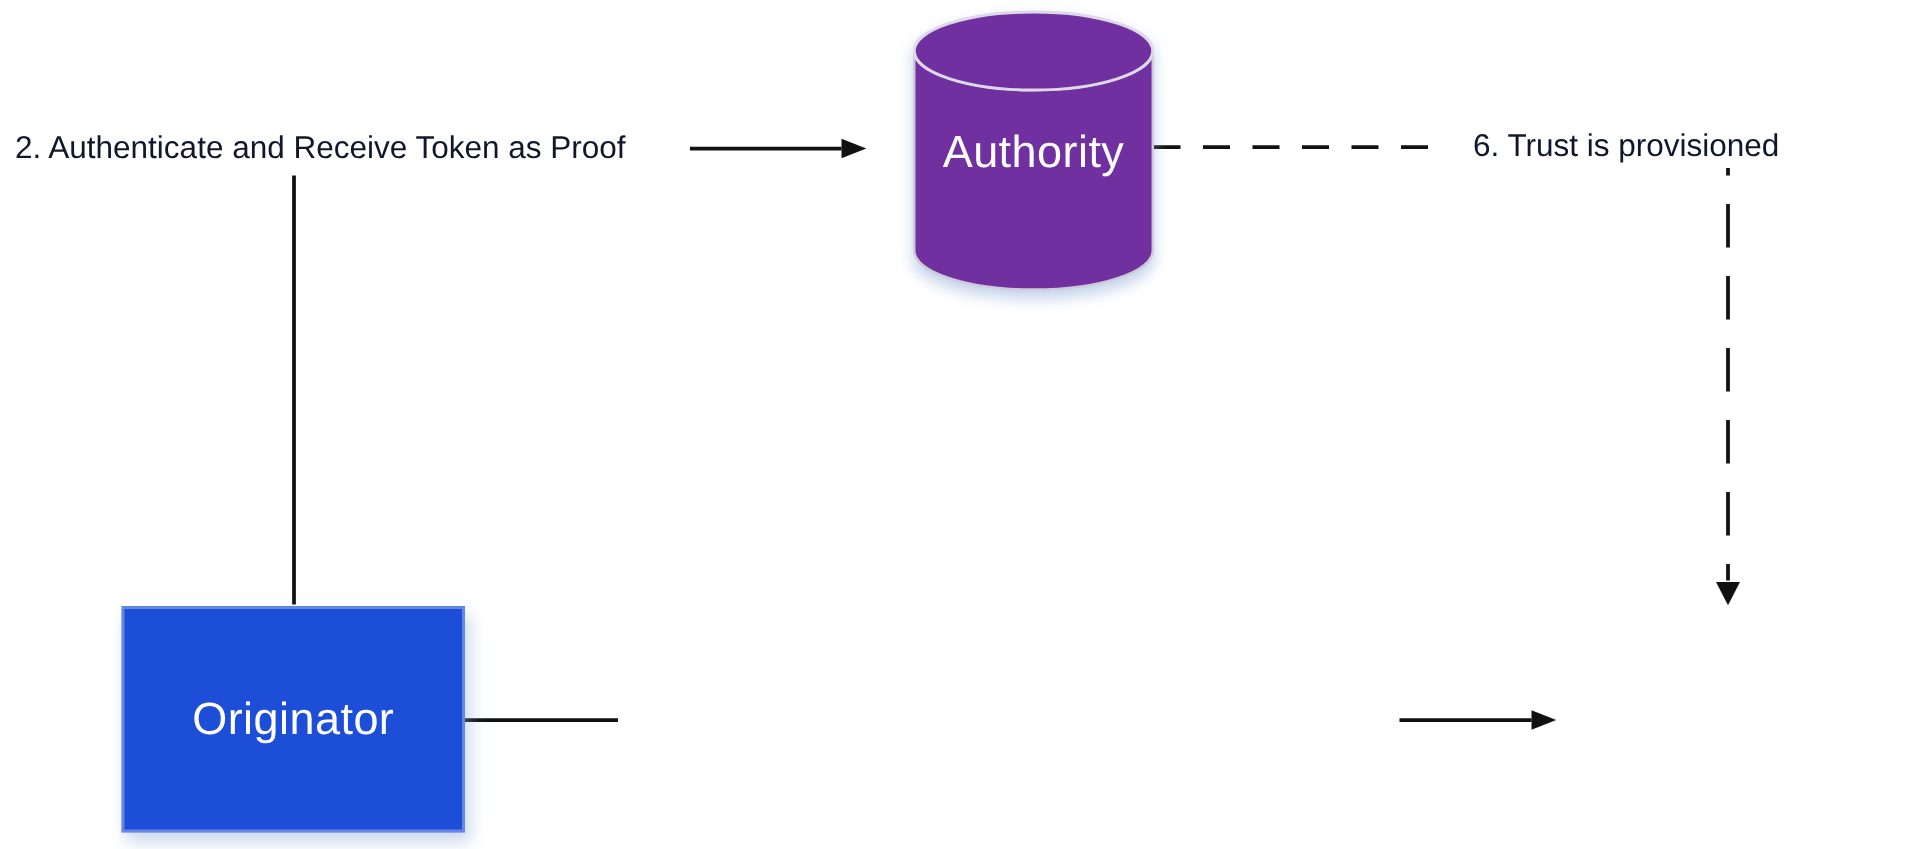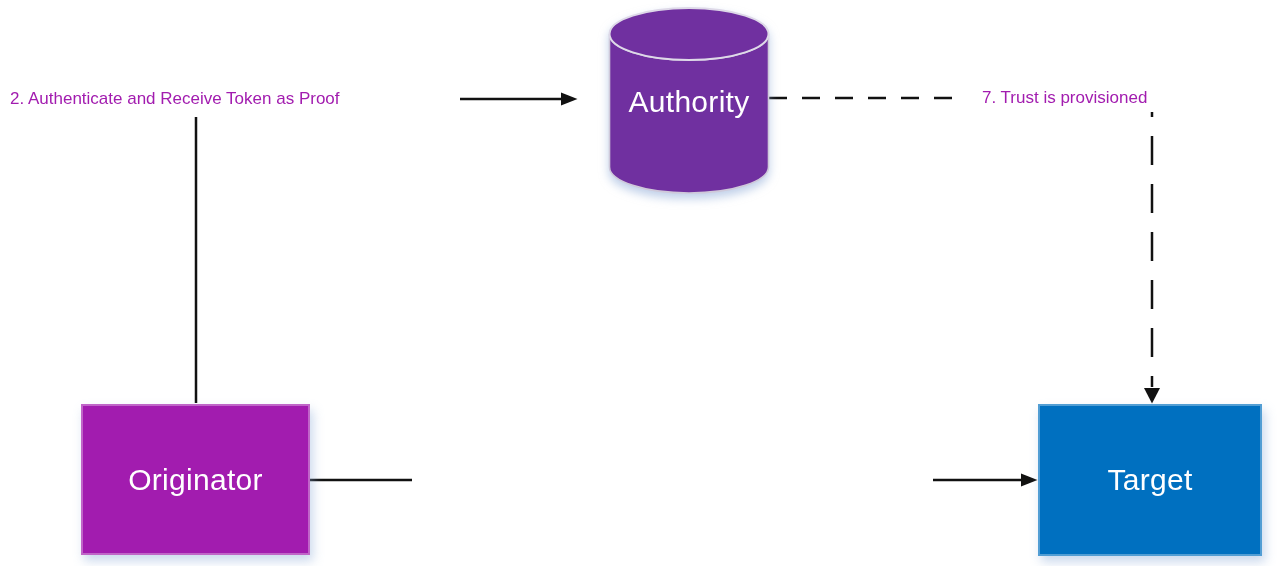--- a/index.html
+++ b/index.html
@@ -8,38 +8,38 @@
     background:#ffffff;font-family:"Liberation Sans",sans-serif;
   }
   .connectors{position:absolute;left:0;top:0;width:1280px;height:566px;}
   .connectors line{stroke:#111111;stroke-width:2.5;}
   .connectors polygon{fill:#111111;stroke:none;}
 
   .node{position:absolute;display:flex;align-items:center;justify-content:center;box-sizing:border-box;}
   .node-label{color:#ffffff;font-size:30px;letter-spacing:.3px;}
 
   .node-originator{
-    left:81px;top:404px;width:229px;height:151px;background:#a21caf;
+    left:81px;top:404px;width:229px;height:151px;background:#1d4ed8;
     border:2px solid rgba(255,255,255,.32);
     box-shadow:3px 6px 10px rgba(140,170,215,.45);
   }
   .node-target{
     left:1038px;top:404px;width:224px;height:152px;background:#0070C0;
     border:2px solid rgba(255,255,255,.32);
     box-shadow:3px 6px 10px rgba(140,170,215,.45);
   }
   .node-authority{left:576px;top:6px;width:162px;height:192px;margin-left:32px;}
   .node-authority svg{
     position:absolute;left:0;top:0;
     filter:drop-shadow(0 5px 5px rgba(140,170,215,.55));
   }
   .node-authority .node-label{position:relative;z-index:1;}
 
   .edge-label{
-    position:absolute;font-size:17px;line-height:27px;color:#a21caf;
+    position:absolute;font-size:21px;line-height:27px;color:#0f172a;
     white-space:nowrap;
   }
   .lbl-authenticate{left:10px;top:85px;}
   .lbl-trust{left:982px;top:84px;}
   .lbl-interrogate{left:413px;top:450px;}
 </style>
 </head>
 <body>
 
 <div class="canvas">
@@ -70,22 +70,19 @@
       <path d="M 1.5,28 L 1.5,161 A 79.5,26 0 0 0 160.5,161 L 160.5,28 A 79.5,26 0 0 1 1.5,28 Z" stroke="#cfc9da" stroke-width="1.6" fill="#7030A0"></path>
       <ellipse cx="81" cy="28" rx="79.5" ry="26" stroke="#ded9e8" stroke-width="2" fill="#7030A0"></ellipse>
     </svg>
     <div class="node-label">Authority</div>
   </div>
 
   <div class="node node-originator">
     <span class="node-label">Originator</span>
   </div>
 
-  <div class="node node-target">
-    <span class="node-label">Target</span>
-  </div>
 
   <div class="edge-label lbl-authenticate">2. Authenticate and Receive Token as Proof</div>
 
-  <div class="edge-label lbl-trust">7. Trust is provisioned</div>
+  <div class="edge-label lbl-trust">6. Trust is provisioned</div>
 
 
 </div>
 
 </body></html>

